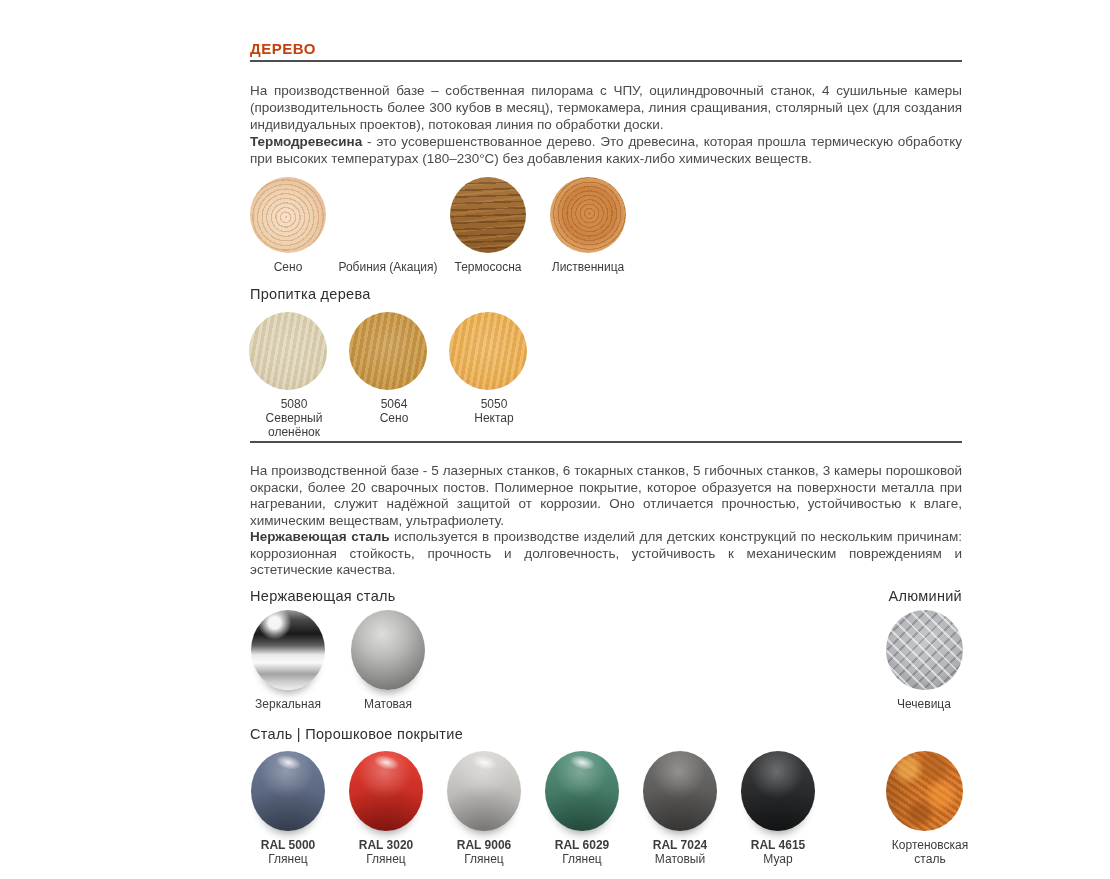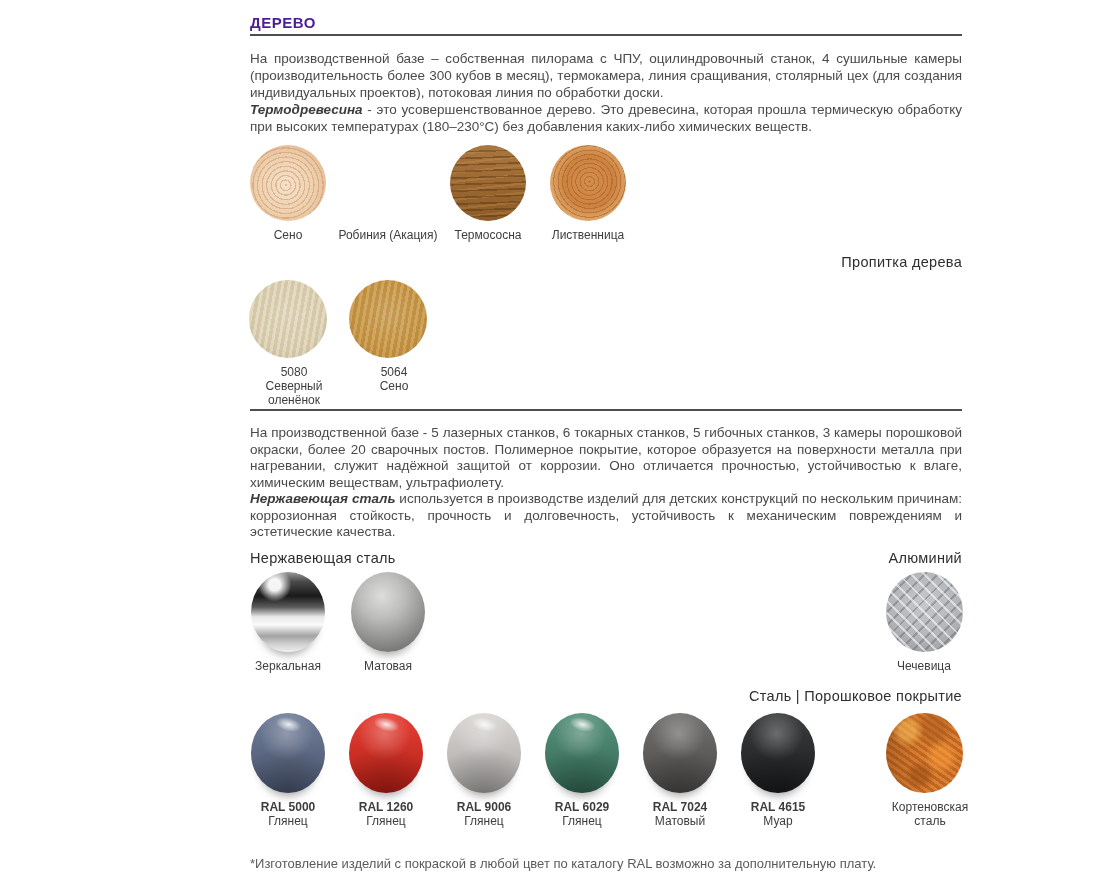--- a/index.html
+++ b/index.html
@@ -5,30 +5,30 @@
   * { margin:0; padding:0; box-sizing:border-box; }
   html,body { background:#ffffff; }
   body {
     width:1110px; height:879px; overflow:hidden;
     font-family:"Liberation Sans", sans-serif;
     color:#4a4a4a;
   }
   .content { width:712px; margin-left:250px; padding-top:14px; position:relative; }
 
   h1.sec-title {
-    font-size:15px; font-weight:bold; color:#4c1d95; letter-spacing:.5px; line-height:18px;
+    font-size:15px; font-weight:bold; color:#c2410c; letter-spacing:.5px; line-height:18px;margin-top:26px;
   }
   .rule { border-bottom:2px solid #4e4e4e; margin-top:2px; }
 
   p.body { font-size:13.5px; line-height:17px; text-align:justify; color:#4a4a4a; }
-  p.body.first { margin-top:14px; }
+  p.body.first { margin-top:20px; }
   p.metal-body { line-height:16.5px; }
-  .term { font-weight:bold; color:#3c3c3c;font-style:italic; }
-
-  h2.sub-title { font-size:14.5px; font-weight:400; color:#2e2e2e; letter-spacing:.3px;text-align:right; }
+  .term { font-weight:bold; color:#3c3c3c; }
+
+  h2.sub-title { font-size:14.5px; font-weight:400; color:#2e2e2e; letter-spacing:.3px; }
 
   
   .row { display:flex; align-items:flex-start; }
   .swatch { width:76px; margin-right:24px; display:flex; flex-direction:column; align-items:center; position:relative; }
   .row-powder .swatch { margin-right:22px; }
   .swatch.push-right { margin-left:auto; margin-right:0; }
 
   .circle { width:76px; height:76px; border-radius:50%; flex:0 0 auto; }
   .label {
     margin-top:7px; font-size:12px; line-height:14px; color:#3d3d3d;
@@ -164,20 +164,24 @@
     <div class="row impreg-row">
       <div class="swatch">
         <div class="circle c-impreg" style="--c: #ded3b5;"></div>
         <div class="label wrap"><span class="sub">5080</span><span class="sub">Северный
 оленёнок</span></div>
       </div>
       <div class="swatch">
         <div class="circle c-impreg" style="--c: #c79440;"></div>
         <div class="label wrap"><span class="sub">5064</span><span class="sub">Сено</span></div>
       </div>
+      <div class="swatch">
+        <div class="circle c-impreg" style="--c: #eeb050;"></div>
+        <div class="label wrap"><span class="sub">5050</span><span class="sub">Нектар</span></div>
+      </div>
     </div>
   </section>
 
   <section>
     <div class="rule"></div>
 
     <p class="body metal-body first">На производственной базе - 5 лазерных станков, 6 токарных станков, 5 гибочных станков, 3 камеры порошковой окраски, более 20 сварочных постов. Полимерное покрытие, которое образуется на поверхности металла при нагревании, служит надёжной защитой от коррозии. Оно отличается прочностью, устойчивостью к влаге, химическим веществам, ультрафиолету.</p>
     <p class="body metal-body"><span class="term">Нержавеющая сталь</span><span> используется в производстве изделий для детских конструкций по нескольким причинам: коррозионная стойкость, прочность и долговечность, устойчивость к механическим повреждениям и эстетические качества.</span></p>
 
     <div class="stainless-head">
@@ -206,21 +210,21 @@
       <div class="swatch">
         <div class="sphere painted gloss" style="--c: #5d6c8b;"></div>
         <div class="label">
             <span class="code">RAL 5000</span>
             <span class="sub">Глянец</span>
           </div>
       </div>
       <div class="swatch">
         <div class="sphere painted gloss" style="--c: #e3261a;"></div>
         <div class="label">
-            <span class="code">RAL 1260</span>
+            <span class="code">RAL 3020</span>
             <span class="sub">Глянец</span>
           </div>
       </div>
       <div class="swatch">
         <div class="sphere painted gloss" style="--c: #d5d2cf;"></div>
         <div class="label">
             <span class="code">RAL 9006</span>
             <span class="sub">Глянец</span>
           </div>
       </div>

